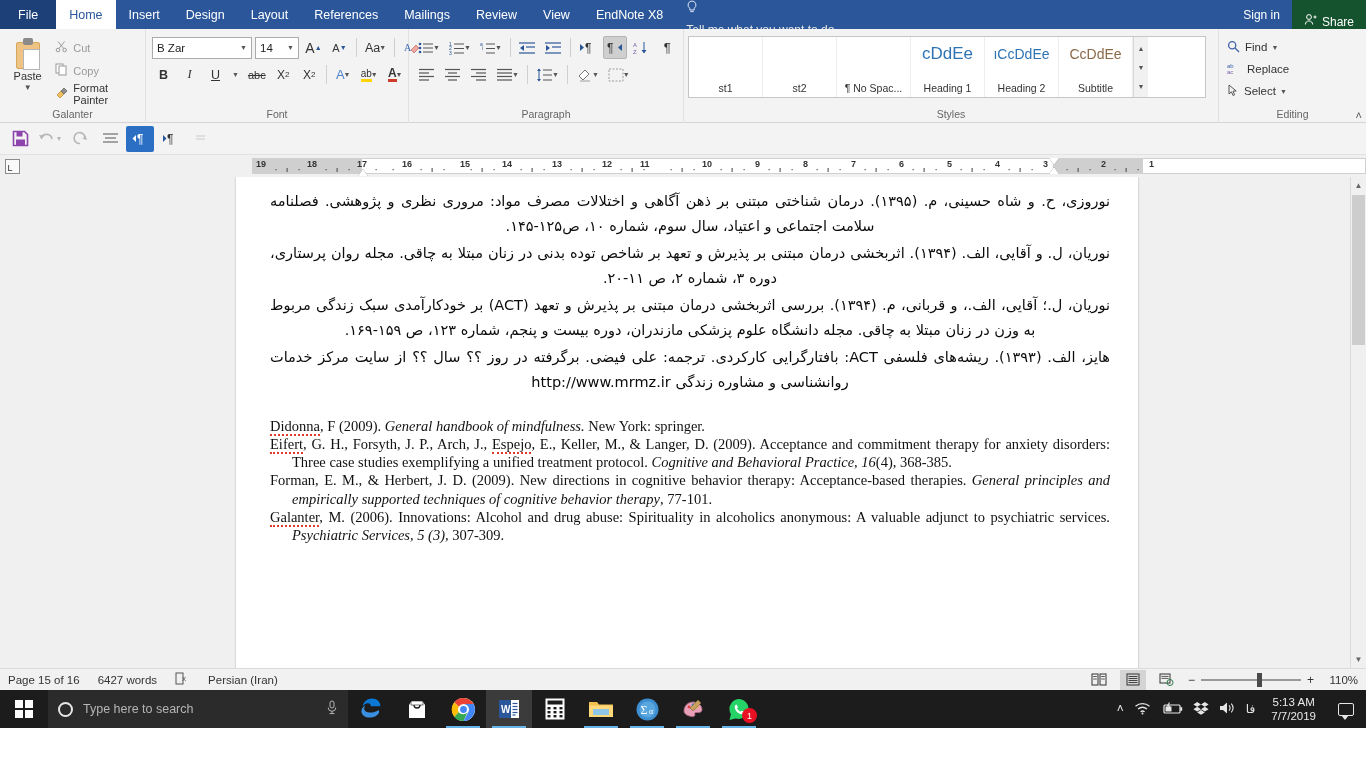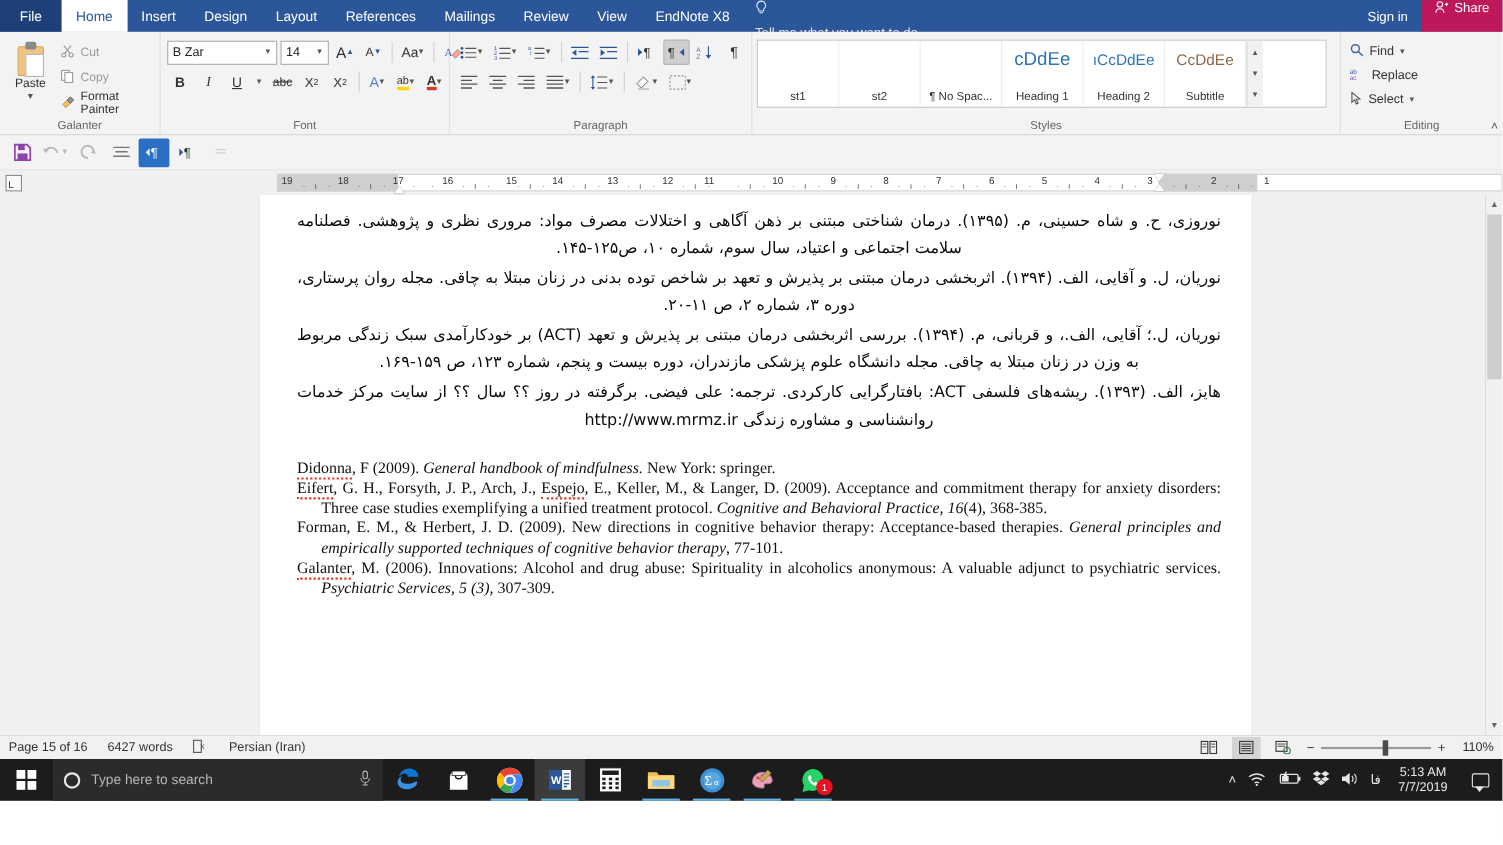--- a/index.html
+++ b/index.html
@@ -38,21 +38,21 @@
   .tab.file { background: #1e4078; padding: 0 18px; }
   .tab.active { background: #ffffff; color: #2b579a; }
   .tellme {
     display: flex; align-items: flex-start; gap: 6px; color: #e5e5e5;
     font-size: 12px; padding: 0 10px; height: 29px; flex-direction: column;
   }
   .tb-right { margin-left: auto; display: flex; align-items: center; height: 29px; }
   .signin { color: #fff; font-size: 12px; padding: 0 12px; }
   .share {
     color: #fff; font-size: 12px; padding: 0 12px; height: 29px;
-    display: flex; align-items: flex-start; gap: 5px; background: #be185d;
+    display: flex; align-items: flex-end; gap: 5px; background: #14532d;
   }
 
   
   .ribbon {
     height: 94px; background: #f3f3f3; border-bottom: 1px solid #d4d4d4;
     display: flex; position: relative;
   }
   .rgroup {
     position: relative; height: 94px; padding: 3px 4px 0 4px;
     display: flex; flex-direction: column;
@@ -163,21 +163,21 @@
   .ruler-corner {
     width: 24px; display: flex; align-items: center; justify-content: center;
     font-size: 10px; color: #333;
   }
   .corner-glyph {
     width: 15px; height: 15px; border: 1px solid #8c8c8c; background: #fafafa;
     font-size: 9px; display: flex; align-items: flex-end; justify-content: flex-start;
     color: #333; padding-left: 2px; line-height: 9px;
   }
   .ruler {
-    flex: 1; position: relative; 
+    flex: 1; position: relative;  font-weight: bold;
   }
   .ruler-track {
     position: absolute; left: 228px; right: 0px; top: 3px; height: 16px;
     background: #ffffff; border: 1px solid #d0d0d0;
   }
   .ruler-shade {
     position: absolute; top: 3px; height: 16px; background: #cfcfcf;
     border-top: 1px solid #d0d0d0; border-bottom: 1px solid #d0d0d0;
   }
   .ruler-num {

